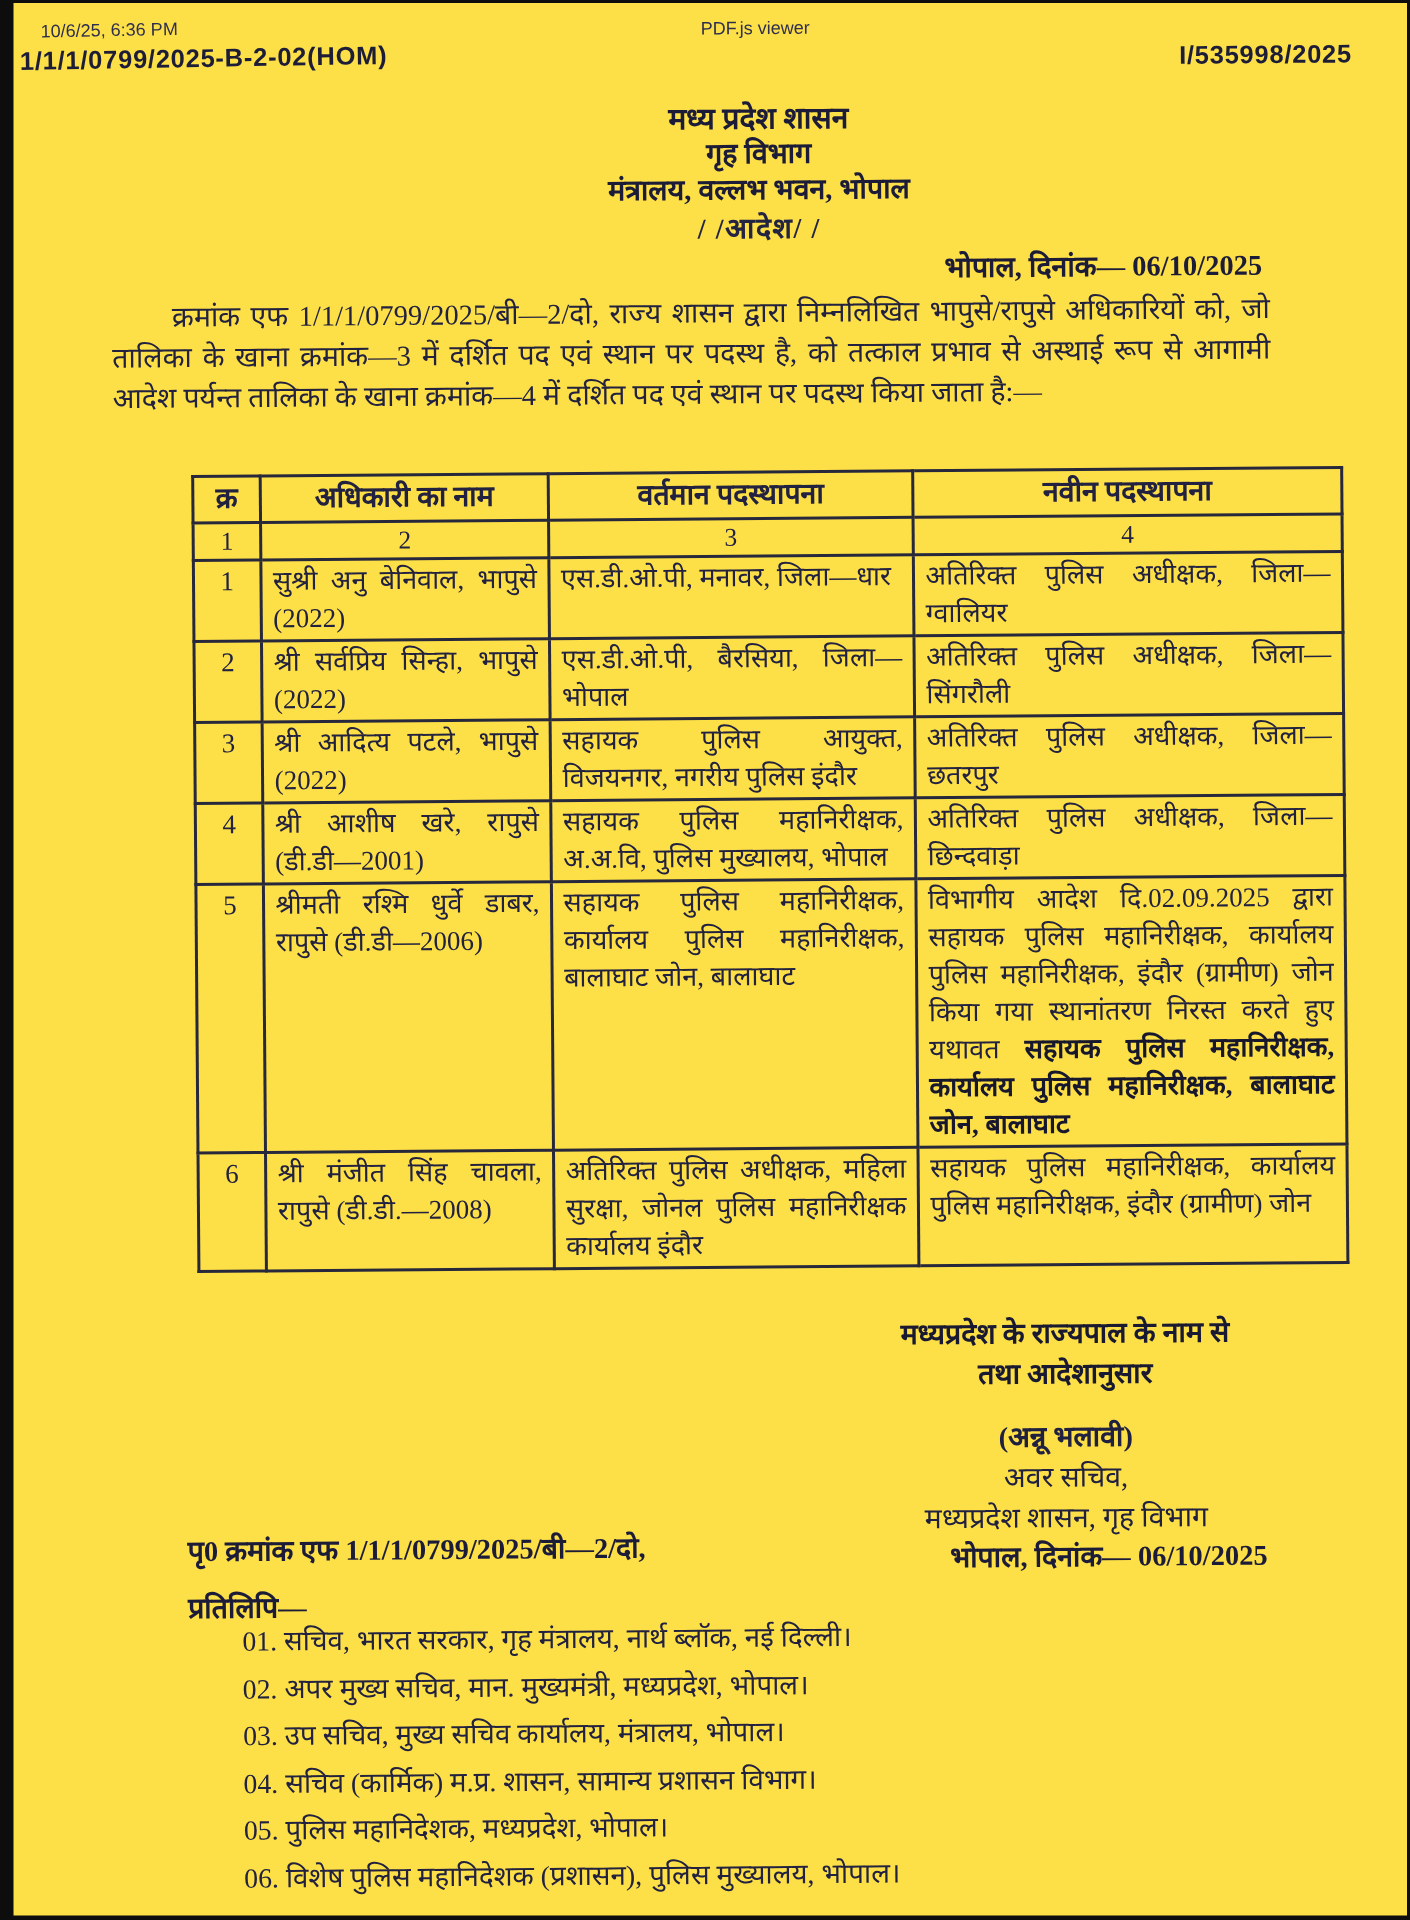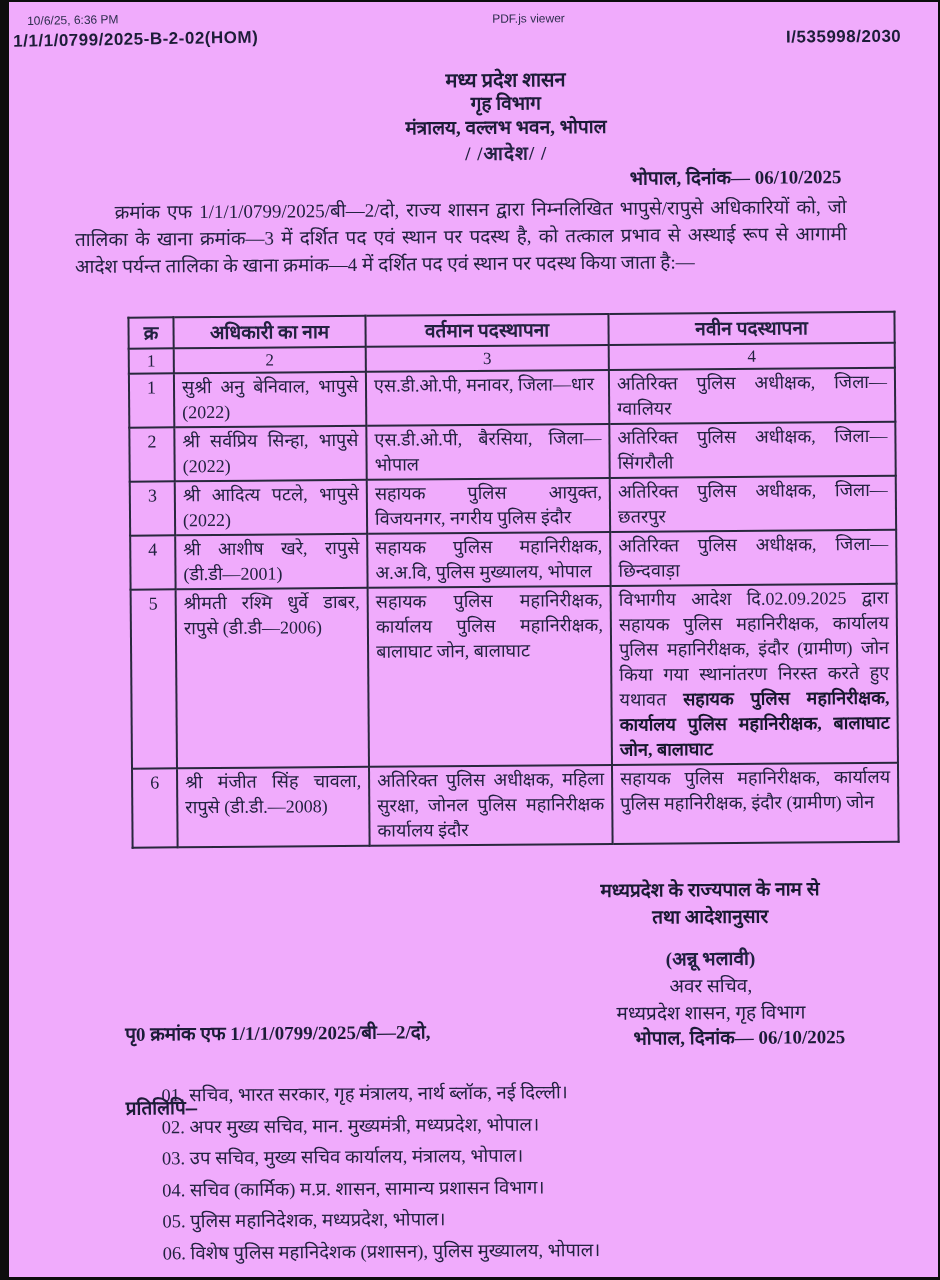--- a/index.html
+++ b/index.html
@@ -1,38 +1,38 @@
 <!DOCTYPE html>
 <html><head>
 <meta charset="utf-8">
 <style>
   html,body{margin:0;padding:0;}
   .page{
     position:relative;
     width:940px;height:1280px;
-    background:#f0abfc;
+    background:#fde047;
     overflow:hidden;
     font-family:"Liberation Serif","DejaVu Serif",serif;
     color:#232342;
   }
   .edge{position:absolute;background:#0d0d0d;}
   .edge-left{left:0;top:0;width:9px;height:1280px;}
   .edge-top{left:0;top:0;width:940px;height:2px;}
   .edge-bottom{left:0;bottom:0;width:940px;height:3px;}
   .edge-right{right:0;top:0;width:2px;height:1280px;}
 
   .content{position:absolute;left:0;top:0;width:940px;height:1280px;transform:rotate(-0.45deg);transform-origin:50% 50%;}
 
   .meta{
     position:absolute;
     font-family:"Liberation Sans","DejaVu Sans",sans-serif;
     font-size:12px;color:#2e2e4e;
   }
   .meta-datetime{left:32px;top:10px;transform:rotate(-0.6deg);}
-  .meta-viewer{left:497px;top:12px;}
+  .meta-viewer{left:472px;top:12px;}
 
   .refnum{
     position:absolute;
     font-family:"Liberation Sans","DejaVu Sans",sans-serif;
     font-size:17px;font-weight:600;color:#1d1d38;letter-spacing:0.5px;
   }
   .ref-left{left:18px;top:27px;transform:rotate(-0.5deg);}
   .ref-right{right:34px;top:30px;}
 
   .title-block{position:absolute;left:140px;top:68px;width:740px;text-align:center;line-height:24px;}
@@ -77,43 +77,43 @@
     text-align:center;font-size:19px;line-height:27px;color:#202040;
   }
   .sig-bold{font-weight:bold;color:#19193200;color:#191932;}
   .sig-name{font-weight:bold;margin-top:15px;}
 
   .endorse-ref{
     position:absolute;left:122px;top:1018px;
     font-weight:bold;font-size:19px;color:#1c1c38;
   }
   .endorse-copy{
-    position:absolute;left:122px;top:1092px;
-    font-weight:bold;font-size:19px;color:#1c1c38;font-family:Liberation Mono, monospace;
+    position:absolute;left:122px;top:1056px;
+    font-weight:bold;font-size:19px;color:#1c1c38;
   }
   .sig-dateline-bottom{
     position:absolute;right:98px;top:1026px;
     font-weight:bold;font-size:19px;color:#1c1c38;
   }
 
   .copy-list{
     position:absolute;left:158px;top:1078px;width:680px;
     font-size:18.5px;line-height:31.5px;color:#222240;
   }
 </style>
 </head>
 <body>
 
 <div class="page">
   <div class="content">
 
     <div class="meta meta-datetime">10/6/25, 6:36 PM</div>
     <div class="meta meta-viewer">PDF.js viewer</div>
     <div class="refnum ref-left">1/1/1/0799/2025-B-2-02(HOM)</div>
-    <div class="refnum ref-right">I/535998/2030</div>
+    <div class="refnum ref-right">I/535998/2025</div>
 
     <div class="title-block">
       <div class="title-line big">मध्य प्रदेश शासन</div>
       <div class="title-line">गृह विभाग</div>
       <div class="title-line">मंत्रालय, वल्लभ भवन, भोपाल</div>
       <div class="order-line"><span>/ /</span><span class="order-word">आदेश</span><span>/ /</span></div>
     </div>
 
     <div class="dateline-top">भोपाल, दिनांक— 06/10/2025</div>
 

